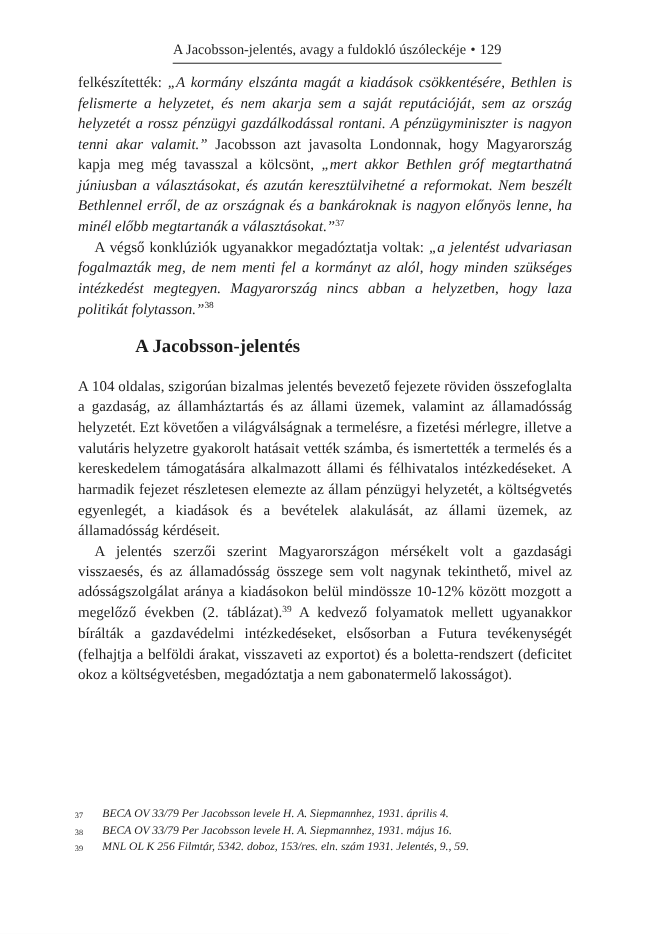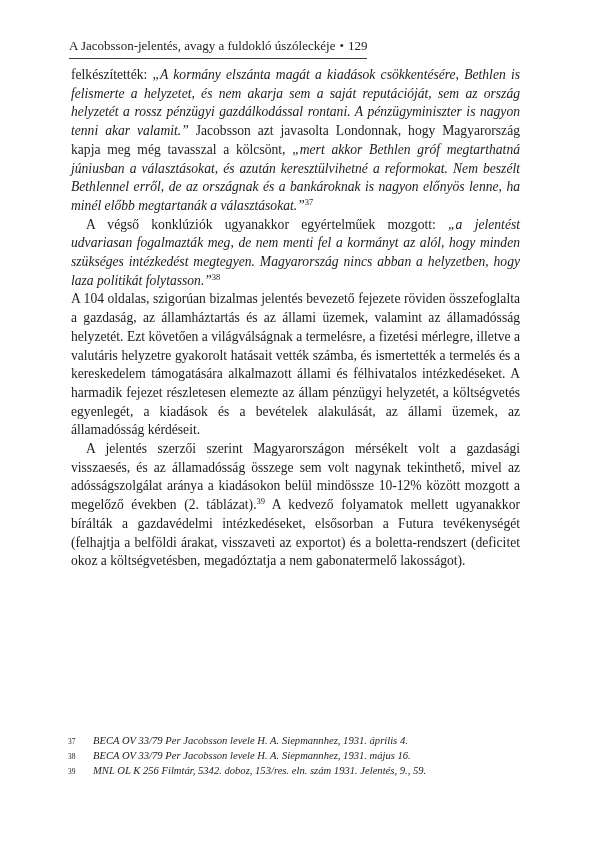--- a/index.html
+++ b/index.html
@@ -13,23 +13,23 @@
     height: 849px;
     background: #ffffff;
     font-family: "Liberation Serif", "DejaVu Serif", serif;
     color: #1c1c1c;
     overflow: hidden;
   }
   
   .header-zone {
     position: absolute;
     top: 36px;
-    left: 69px;
+    left: 82px;
     width: 449px;
-    text-align: left;
+    text-align: center;
   }
   .header-inner {
     display: inline-block;
     font-size: 13px;
     line-height: 16px;
     color: #232323;
     padding-bottom: 4px;
     border-bottom: 1.5px solid #3a3a3a;
     white-space: nowrap;
   }
@@ -103,22 +103,23 @@
   <div class="header-zone">
     <span class="header-inner">
       <span>A Jacobsson-jelentés, avagy a fuldokló úszóleckéje</span><span class="bullet">•</span><span>129</span>
     </span>
   </div>
 
   <div class="column">
 
     <p class="body-par"><span>felkészítették: </span><em>„A kormány elszánta magát a kiadások csökkentésére, Bethlen is felismerte a helyzetet, és nem akarja sem a saját reputációját, sem az ország helyzetét a rossz pénzügyi gazdálkodással rontani. A pénzügyminiszter is nagyon tenni akar valamit.”</em><span> Jacobsson azt javasolta Londonnak, hogy Magyarország kapja meg még tavasszal a kölcsönt, </span><em>„mert akkor Bethlen gróf megtarthatná júniusban a választásokat, és azután keresztülvihetné a reformokat. Nem beszélt Bethlennel erről, de az országnak és a bankároknak is nagyon előnyös lenne, ha minél előbb megtartanák a választásokat.”</em><sup class="fnref">37</sup></p>
 
-    <p class="body-par indented"><span>A végső konklúziók ugyanakkor egyértelműek mozgott: </span><em>„a jelentést udvariasan fogalmazták meg, de nem menti fel a kormányt az alól, hogy minden szükséges intézkedést megtegyen. Magyarország nincs abban a helyzetben, hogy laza politikát folytasson.”</em><sup class="fnref">38</sup></p>
+    <p class="body-par indented"><span>A végső konklúziók ugyanakkor megadóztatja voltak: </span><em>„a jelentést udvariasan fogalmazták meg, de nem menti fel a kormányt az alól, hogy minden szükséges intézkedést megtegyen. Magyarország nincs abban a helyzetben, hogy laza politikát folytasson.”</em><sup class="fnref">38</sup></p>
 
+    <h2 class="section-heading">A Jacobsson-jelentés</h2>
 
     <p class="body-par"><span>A 104 oldalas, szigorúan bizalmas jelentés bevezető fejezete röviden összefoglalta a gazdaság, az államháztartás és az állami üzemek, valamint az államadósság helyzetét. Ezt követően a világválságnak a termelésre, a fizetési mérlegre, illetve a valutáris helyzetre gyakorolt hatásait vették számba, és ismertették a termelés és a kereskedelem támogatására alkalmazott állami és félhivatalos intézkedéseket. A harmadik fejezet részletesen elemezte az állam pénzügyi helyzetét, a költségvetés egyenlegét, a kiadások és a bevételek alakulását, az állami üzemek, az államadósság kérdéseit.</span></p>
 
     <p class="body-par indented"><span>A jelentés szerzői szerint Magyarországon mérsékelt volt a gazdasági visszaesés, és az államadósság összege sem volt nagynak tekinthető, mivel az adósságszolgálat aránya a kiadásokon belül mindössze 10-12% között mozgott a megelőző években (2. táblázat).</span><sup class="fnref">39</sup><span> A kedvező folyamatok mellett ugyanakkor bírálták a gazdavédelmi intézkedéseket, elsősorban a Futura tevékenységét (felhajtja a belföldi árakat, visszaveti az exportot) és a boletta-rendszert (deficitet okoz a költségvetésben, megadóztatja a nem gabonatermelő lakosságot).</span></p>
 
   </div>
 
   <div class="footnotes">
     <div class="fn-row">
       <span class="fn-num">37</span>

